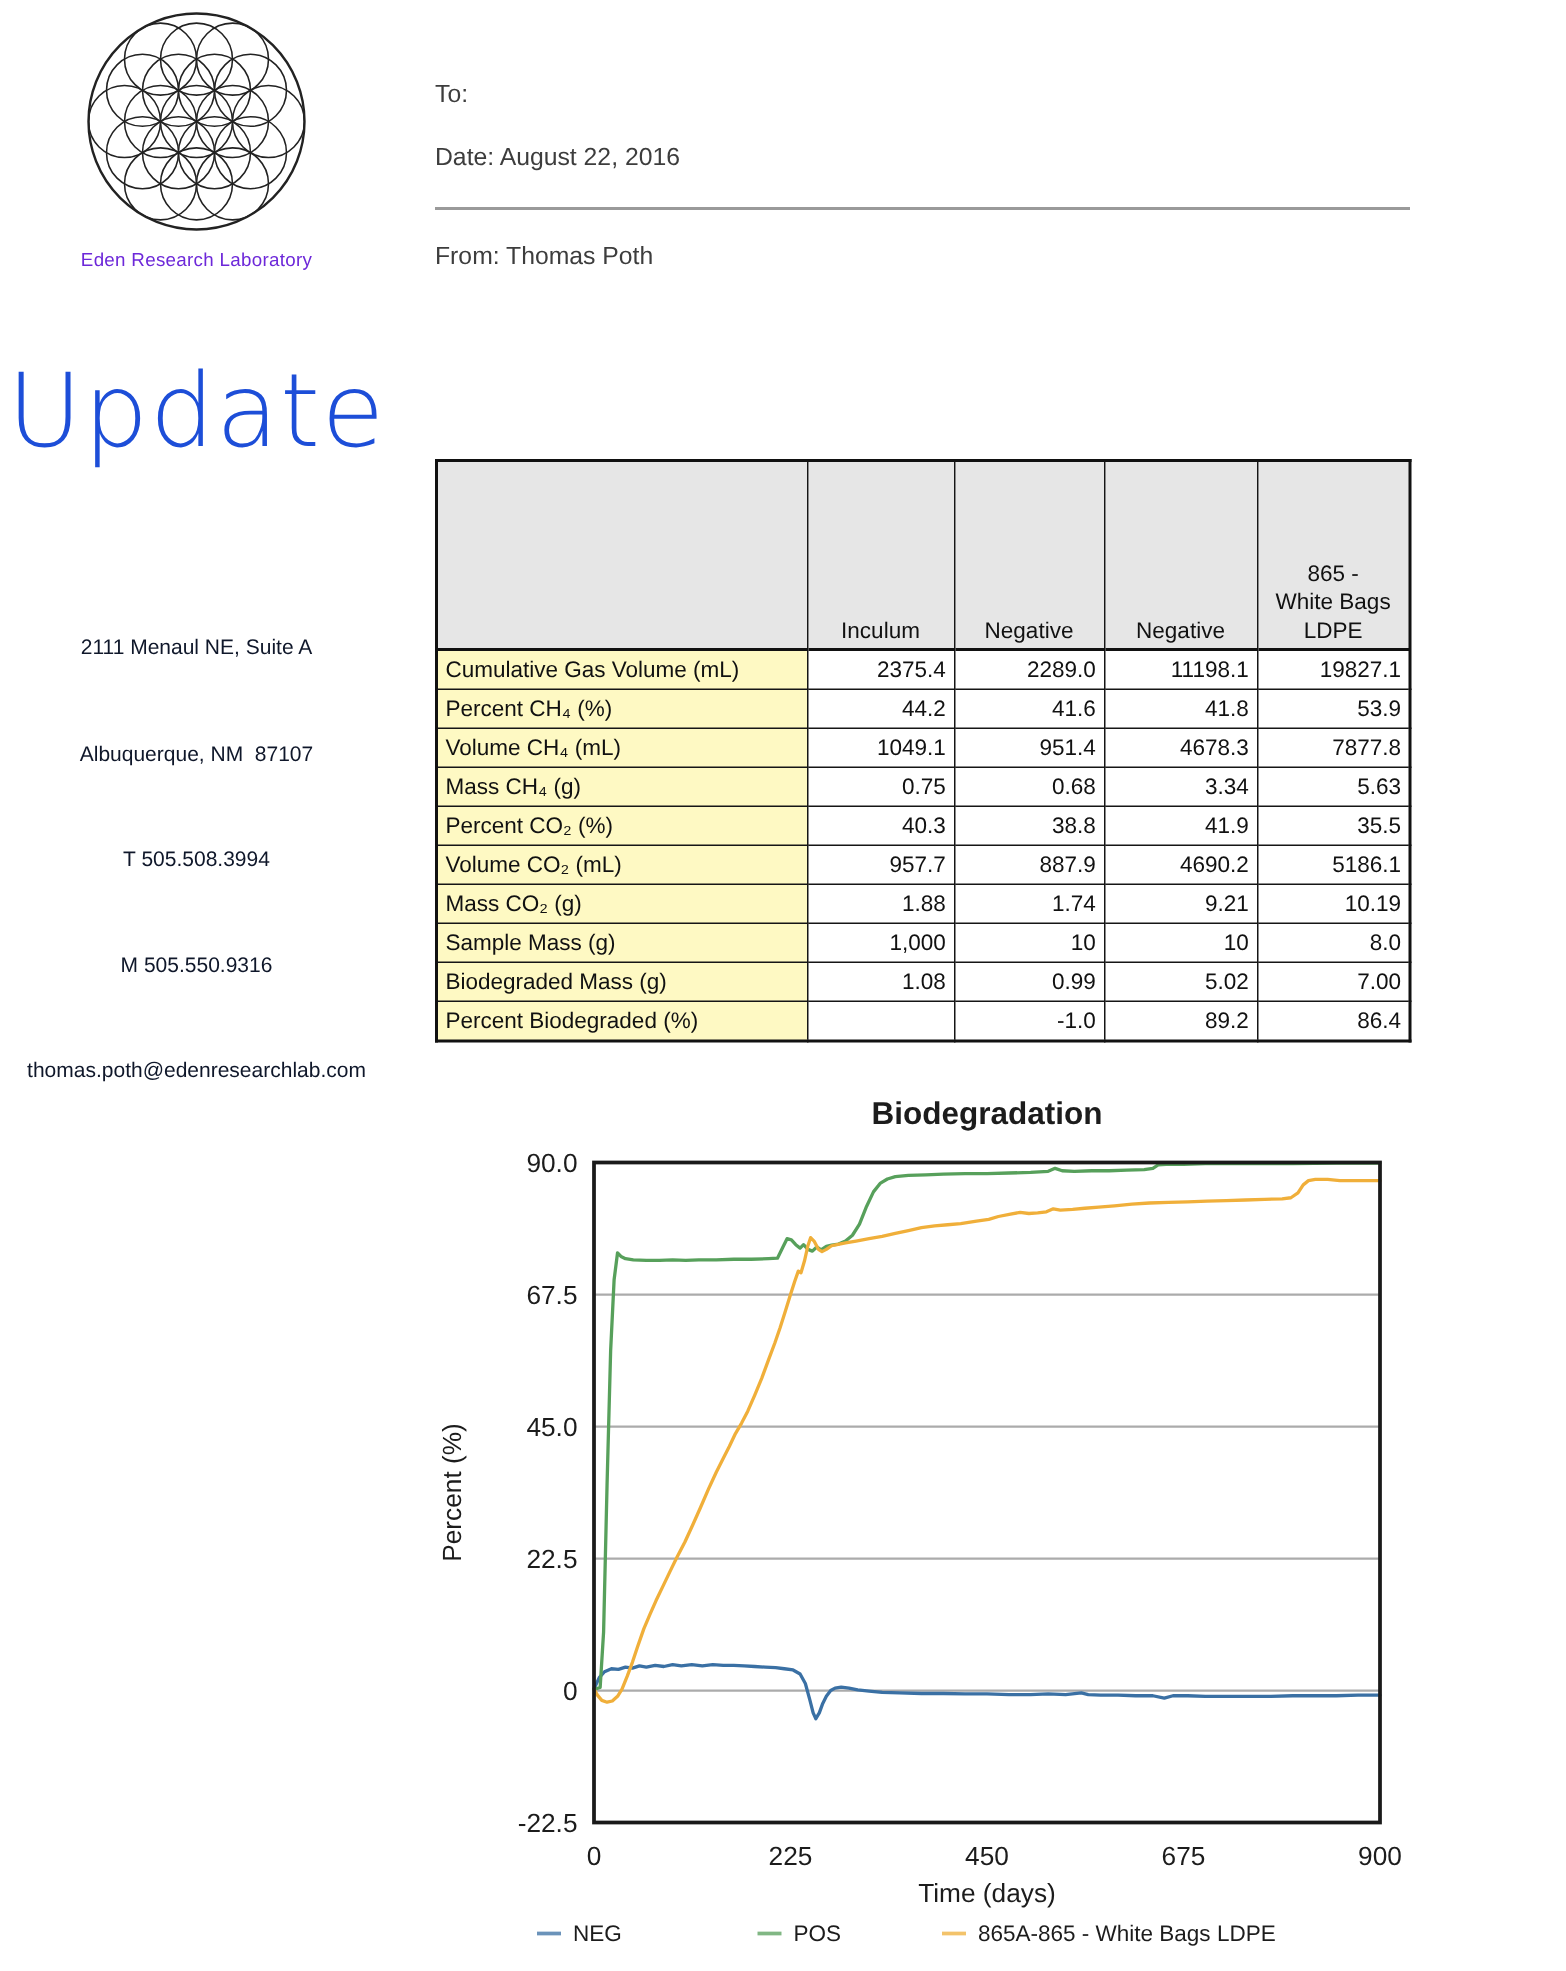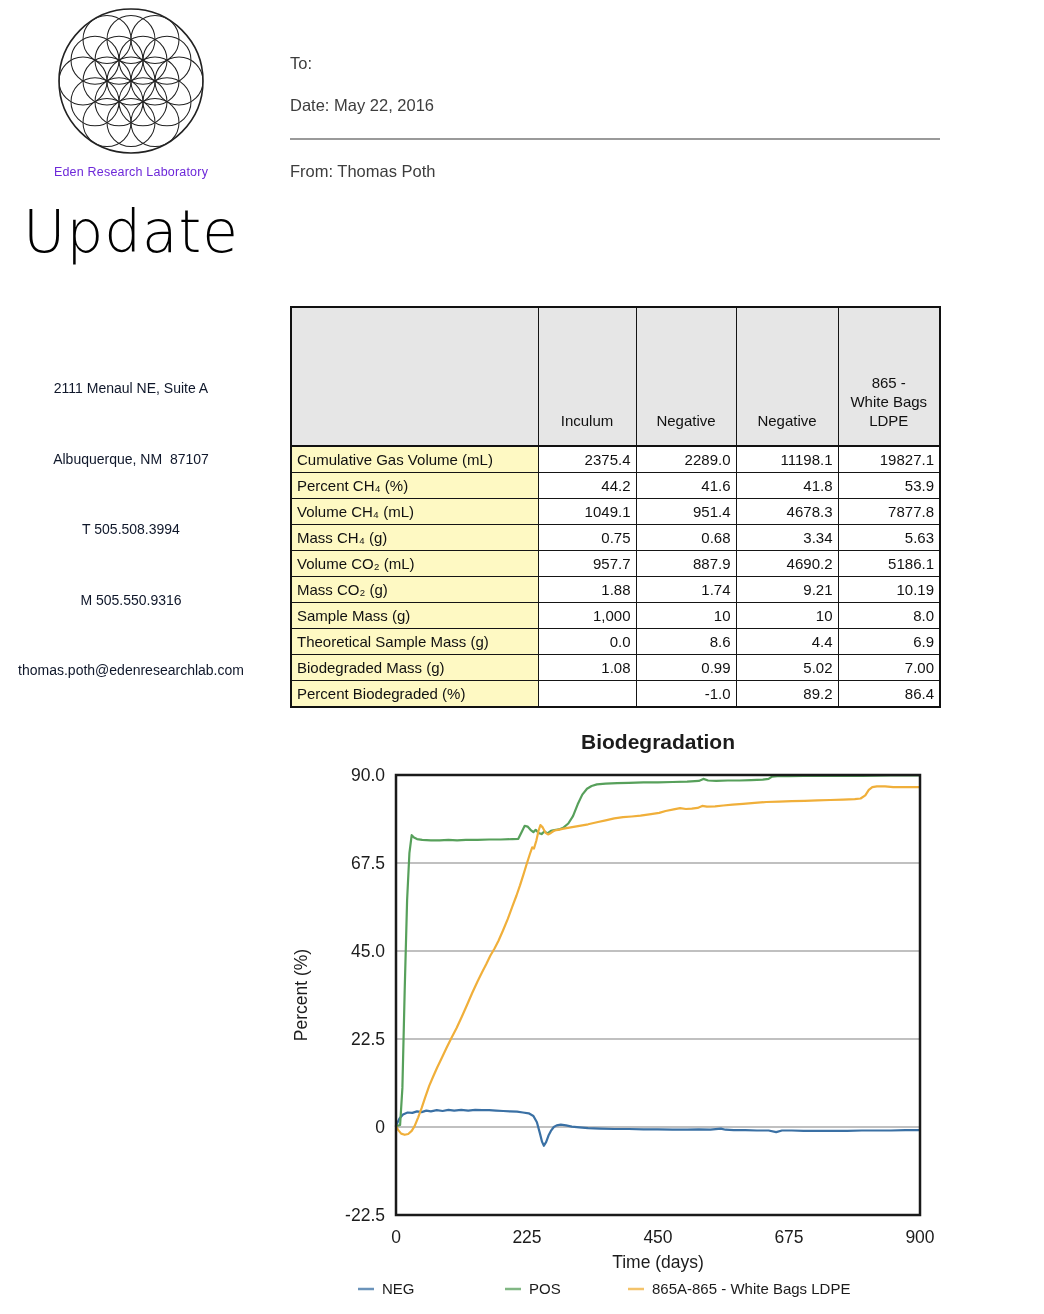--- a/index.html
+++ b/index.html
@@ -3,40 +3,40 @@
 <meta charset="utf-8">
 <style>
   html,body{margin:0;padding:0;background:#ffffff;}
   body{width:1044px;height:1314px;position:relative;overflow:hidden;
        font-family:"Liberation Sans","DejaVu Sans",sans-serif;color:#3c3c3c;}
 
   
   .sidebar{position:absolute;left:0;top:0;width:262px;}
   .logo-wrap{width:150px;margin:6px auto 0 auto;}
   .org-name{margin-top:5px;text-align:center;font-size:12.5px;color:#6d28d9;letter-spacing:.2px;}
-  .doc-title{margin-top:21px;text-align:center;font-size:58px;line-height:64px;
-             font-weight:100;color:#000000;letter-spacing:1px;
+  .doc-title{margin-top:63px;text-align:center;font-size:68px;line-height:64px;
+             font-weight:100;color:#1d4ed8;letter-spacing:1px;
              font-family:"DejaVu Sans","Liberation Sans",sans-serif;}
   .address{margin-top:66px;text-align:center;font-size:14px;line-height:23.5px;
            color:#0f172a;white-space:pre-wrap;}
 
   
   .memo{position:absolute;left:290px;top:54px;width:650px;font-size:16.5px;color:#3d3d3d;}
   .memo .line{margin:0 0 23px 0;white-space:pre-wrap;}
   .memo hr{border:none;border-top:2px solid #9a9a9a;margin:8px 0 22px 0;}
 
   
   .table-wrap{position:absolute;left:290px;top:306px;width:649px;}
   table.results{border-collapse:collapse;width:649px;table-layout:fixed;
                 font-size:15px;color:#111;}
   table.results th,table.results td{border:1.5px solid #151515;padding:2px 5px;height:21px;
                 overflow:hidden;}
   table.results{border:2px solid #111;}
   table.results thead th{background:#e6e6e6;vertical-align:bottom;text-align:center;
-                font-weight:400;height:120px;padding-bottom:15px;white-space:pre-line;
+                font-weight:400;height:120px;padding-bottom:2px;white-space:pre-line;
                 border-bottom:2.5px solid #111;line-height:19px;}
   table.results td.row-label{background:#fef9c3;text-align:left;}
   table.results td.val{background:#fff;text-align:right;padding-right:5px;}
   col.c0{width:247px;} col.c1{width:98px;} col.c2{width:100px;} col.c3{width:102px;} col.c4{width:102px;}
 
   
   .chart-wrap{position:absolute;left:280px;top:726px;width:680px;height:588px;}
   svg text{fill:#1c1c1c;font-family:"Liberation Sans","DejaVu Sans",sans-serif;}
   .chart-title{font-size:21px;font-weight:bold;}
   .axis-title{font-size:17.5px;}
@@ -84,21 +84,21 @@
     <div>2111 Menaul NE, Suite A</div>
     <div>Albuquerque, NM  87107</div>
     <div>T 505.508.3994</div>
     <div>M 505.550.9316</div>
     <div>thomas.poth@edenresearchlab.com</div>
   </div>
 </div>
 
 <div class="memo">
   <p class="line">To:</p>
-  <p class="line">Date: May 22, 2016</p>
+  <p class="line">Date: August 22, 2016</p>
   <hr>
   <p class="line">From: Thomas Poth</p>
 </div>
 
 <div class="table-wrap">
   <table class="results">
     <colgroup>
         <col class="c0">
         <col class="c1">
         <col class="c2">
@@ -139,46 +139,46 @@
           <td class="val">7877.8</td>
         </tr>
         <tr>
           <td class="row-label">Mass CH₄ (g)</td>
           <td class="val">0.75</td>
           <td class="val">0.68</td>
           <td class="val">3.34</td>
           <td class="val">5.63</td>
         </tr>
         <tr>
+          <td class="row-label">Percent CO₂ (%)</td>
+          <td class="val">40.3</td>
+          <td class="val">38.8</td>
+          <td class="val">41.9</td>
+          <td class="val">35.5</td>
+        </tr>
+        <tr>
           <td class="row-label">Volume CO₂ (mL)</td>
           <td class="val">957.7</td>
           <td class="val">887.9</td>
           <td class="val">4690.2</td>
           <td class="val">5186.1</td>
         </tr>
         <tr>
           <td class="row-label">Mass CO₂ (g)</td>
           <td class="val">1.88</td>
           <td class="val">1.74</td>
           <td class="val">9.21</td>
           <td class="val">10.19</td>
         </tr>
         <tr>
           <td class="row-label">Sample Mass (g)</td>
           <td class="val">1,000</td>
           <td class="val">10</td>
           <td class="val">10</td>
           <td class="val">8.0</td>
-        </tr>
-        <tr>
-          <td class="row-label">Theoretical Sample Mass (g)</td>
-          <td class="val">0.0</td>
-          <td class="val">8.6</td>
-          <td class="val">4.4</td>
-          <td class="val">6.9</td>
         </tr>
         <tr>
           <td class="row-label">Biodegraded Mass (g)</td>
           <td class="val">1.08</td>
           <td class="val">0.99</td>
           <td class="val">5.02</td>
           <td class="val">7.00</td>
         </tr>
         <tr>
           <td class="row-label">Percent Biodegraded (%)</td>

